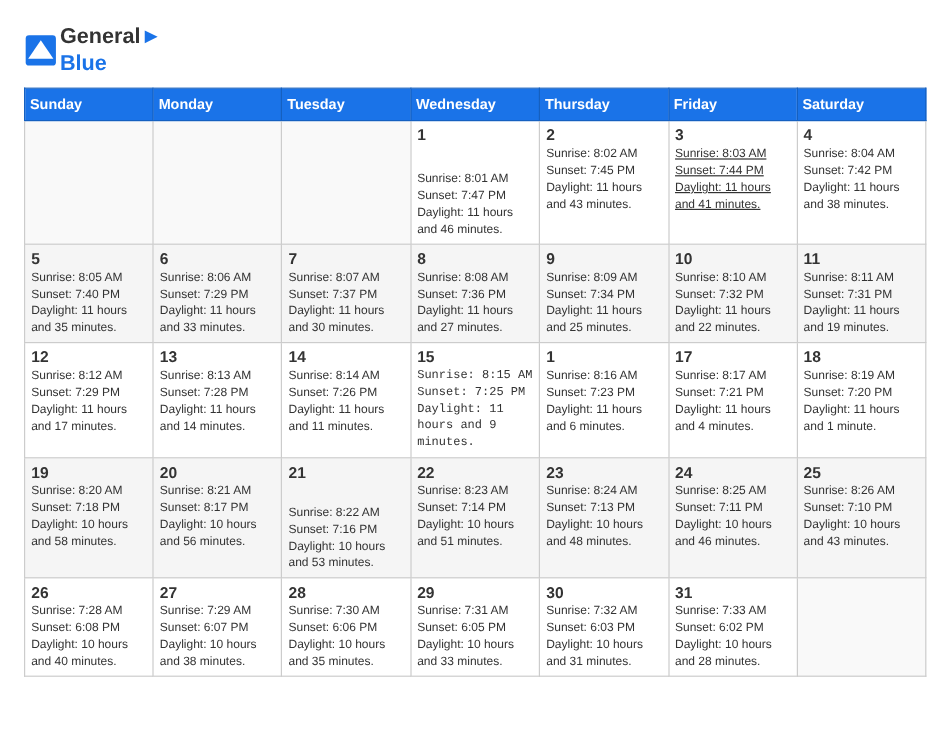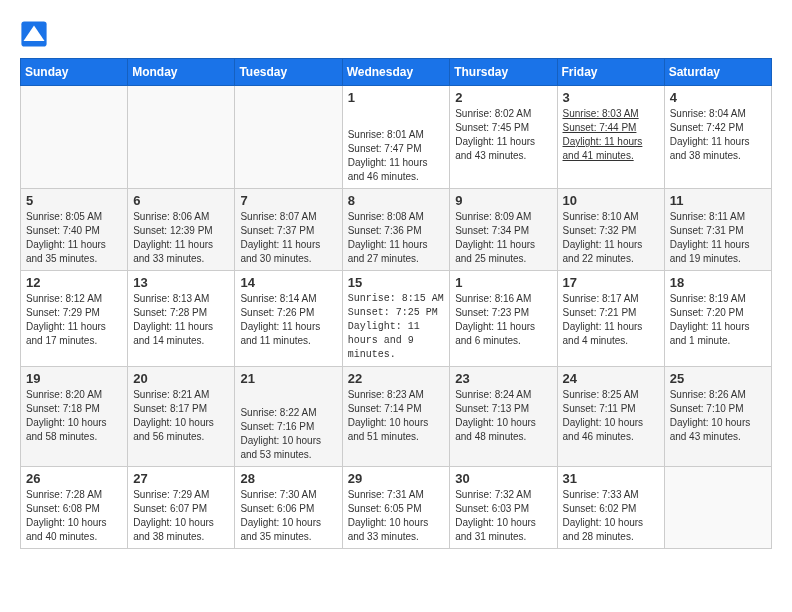--- a/index.html
+++ b/index.html
@@ -88,20 +88,24 @@
   </style>
 </head>
 <body>
 
 <div class="header">
   <div class="logo">
     <svg class="logo-icon" viewBox="0 0 40 40">
       <rect x="2" y="2" width="36" height="36" rx="4" fill="#1a73e8"></rect>
       <polygon points="20,8 35,30 5,30" fill="white"></polygon>
     </svg>
+    <div class="logo-text">
+      <div>General<span class="blue">►</span></div>
+      <div style="color:#1a73e8;">Blue</div>
+    </div>
   </div>
   <div class="title-block">
     <div class="month-title"></div>
     <div class="location"></div>
   </div>
 </div>
 
 <table class="calendar">
   <thead>
     <tr>
@@ -147,21 +151,21 @@
       <tr>
         <td>
           <span class="day-num">5</span>
           <div class="day-info" style="white-space: pre-line;">Sunrise: 8:05 AM
 Sunset: 7:40 PM
 Daylight: 11 hours and 35 minutes.</div>
         </td>
         <td>
           <span class="day-num">6</span>
           <div class="day-info" style="white-space: pre-line;">Sunrise: 8:06 AM
-Sunset: 12:39 PM
+Sunset: 7:29 PM
 Daylight: 11 hours and 33 minutes.</div>
         </td>
         <td>
           <span class="day-num">7</span>
           <div class="day-info" style="white-space: pre-line;">Sunrise: 8:07 AM
 Sunset: 7:37 PM
 Daylight: 11 hours and 30 minutes.</div>
         </td>
         <td>
           <span class="day-num">8</span>

